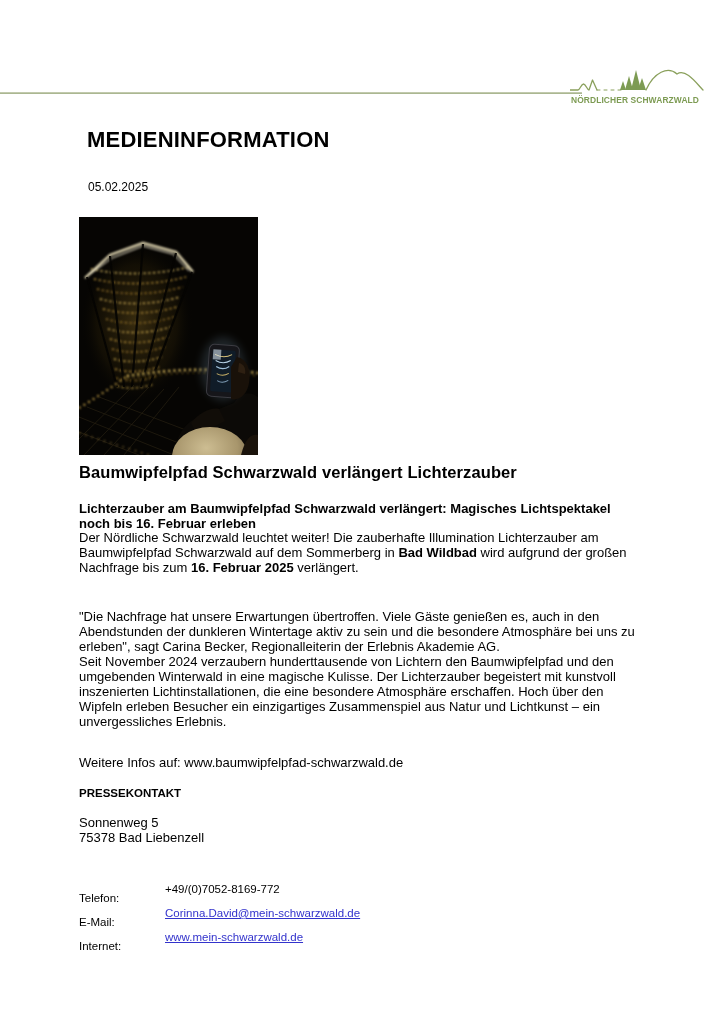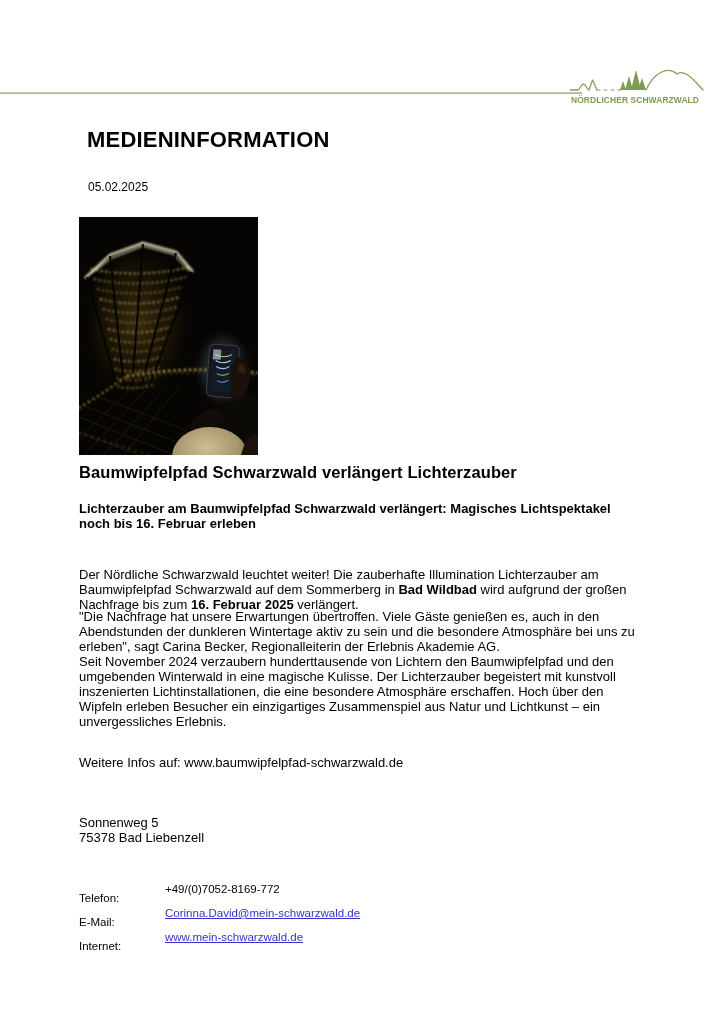--- a/index.html
+++ b/index.html
@@ -32,21 +32,21 @@
   }
   
   .abs { position:absolute; left:79px; width:562px; }
   .doc-type { left:87px; top:127px; font-size:22px; font-weight:bold; letter-spacing:.2px; }
   .date { left:88px; top:180px; font-size:12px; }
   .photo { position:absolute; left:79px; top:217px; width:179px; height:238px; }
   .photo svg { display:block; }
   .title { top:463px; font-size:16.5px; font-weight:bold; letter-spacing:.1px; }
   .body-text { font-size:13px; line-height:15px; }
   .subtitle { top:501px; font-weight:bold; }
-  .p1 { top:567px; }
+  .p1 { top:530px; }
   .p2 { top:609px; }
   .p3 { top:654px; }
   .more { top:755px; }
   .pk { top:787px; font-weight:bold; font-size:11.5px; }
   .addr { top:815px; }
   .addr .company { font-weight:bold; }
   .contact { top:882px; }
   .contact-row { display:flex; line-height:15px; font-size:11.5px; }
   .contact-label { width:86px; flex:0 0 86px;margin-top:9px; }
   a.link { color:#3333cc; text-decoration:underline; cursor:pointer; }
@@ -181,20 +181,21 @@
   <div class="abs body-text subtitle">Lichterzauber am Baumwipfelpfad Schwarzwald verlängert: Magisches Lichtspektakel noch bis 16. Februar erleben</div>
 
   <p class="abs body-text p1" style="margin:0;"><span>Der Nördliche Schwarzwald leuchtet weiter! Die zauberhafte Illumination Lichterzauber am Baumwipfelpfad Schwarzwald auf dem Sommerberg in </span><strong>Bad Wildbad</strong><span> wird aufgrund der großen Nachfrage bis zum </span><strong>16. Februar 2025</strong><span> verlängert.</span></p>
 
   <p class="abs body-text p2" style="margin:0;">"Die Nachfrage hat unsere Erwartungen übertroffen. Viele Gäste genießen es, auch in den Abendstunden der dunkleren Wintertage aktiv zu sein und die besondere Atmosphäre bei uns zu erleben", sagt Carina Becker, Regionalleiterin der Erlebnis Akademie AG.</p>
 
   <p class="abs body-text p3" style="margin:0;">Seit November 2024 verzaubern hunderttausende von Lichtern den Baumwipfelpfad und den umgebenden Winterwald in eine magische Kulisse. Der Lichterzauber begeistert mit kunstvoll inszenierten Lichtinstallationen, die eine besondere Atmosphäre erschaffen. Hoch über den Wipfeln erleben Besucher ein einzigartiges Zusammenspiel aus Natur und Lichtkunst – ein unvergessliches Erlebnis.</p>
 
   <div class="abs body-text more">Weitere Infos auf: www.baumwipfelpfad-schwarzwald.de</div>
 
+  <div class="abs pk">PRESSEKONTAKT</div>
 
   <div class="abs body-text addr">
     <div>Sonnenweg 5</div>
     <div>75378 Bad Liebenzell</div>
   </div>
 
   <div class="abs contact">
     <div class="contact-row">
       <span class="contact-label">Telefon:</span>
       <span>+49/(0)7052-8169-772</span>

